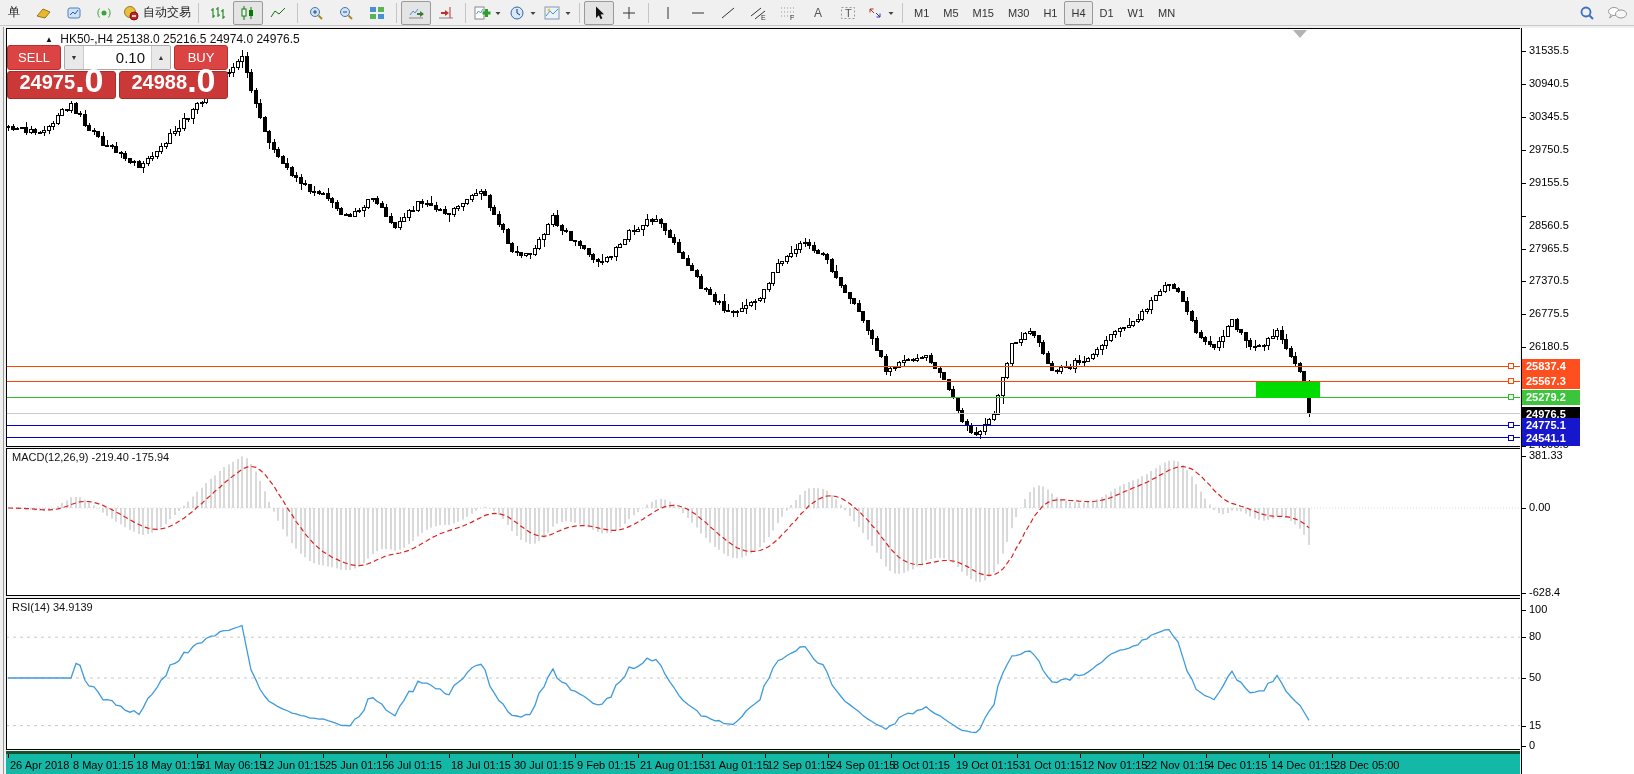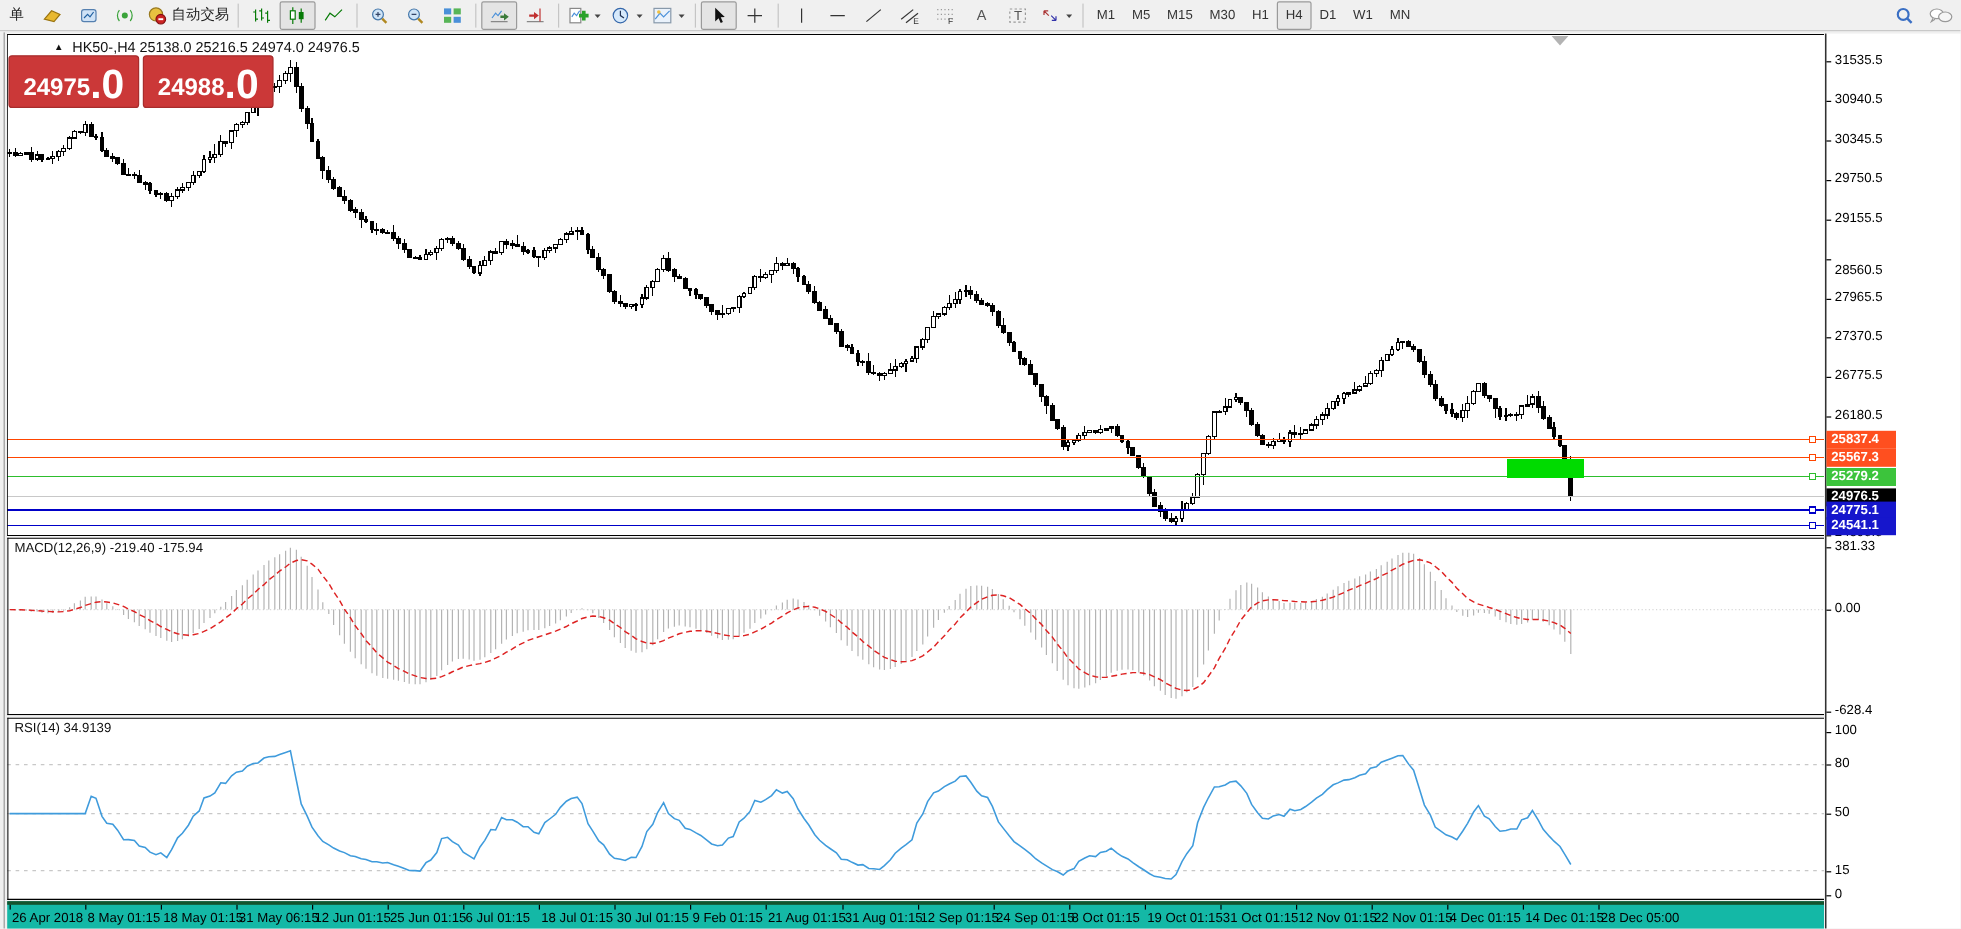--- a/index.html
+++ b/index.html
@@ -39,21 +39,21 @@
   
   #trade-panel{position:absolute;left:7px;top:45px;width:221px;}
   .tp-row1{display:flex;height:25px;gap:3px;}
   .tp-btn{flex:0 0 52px;background:#dc4343;border:1px solid #b53030;border-radius:3px;color:#fff;
     font-size:13px;display:flex;align-items:center;justify-content:center;}
   .tp-spin{flex:1;display:flex;border:1px solid #aaa;border-radius:2px;background:#f2f2f2;overflow:hidden;}
   .spin-btn{width:18px;display:flex;align-items:center;justify-content:center;font-size:7px;color:#333;
     background:#e9e9e9;border:0;}
   .spin-val{flex:1;background:#fff;font-size:15px;color:#111;display:flex;align-items:center;
     justify-content:flex-end;padding-right:6px;border-left:1px solid #ccc;border-right:1px solid #ccc;}
-  .tp-row2{display:flex;gap:3px;margin-top:1px;height:44px;}
+  .tp-row2{display:flex;gap:3px;margin-top:1px;height:28px;}
   .tp-price{flex:1;background:#cb3838;border:1px solid #a82c2c;border-radius:3px;color:#fff;
     display:flex;align-items:flex-end;justify-content:center;padding-bottom:3px;}
   .tp-price .int{font-size:20px;font-weight:bold;line-height:26px;}
   .tp-price .dec{font-size:34px;font-weight:bold;line-height:30px;}
 
   
   #annotation{position:absolute;left:1051px;top:362px;font-size:27px;font-weight:bold;color:#35d93c;
     letter-spacing:0px;white-space:nowrap;}
 
   #shift-marker{position:absolute;left:1293px;top:30px;width:0;height:0;
@@ -1304,20 +1304,29 @@
       <div class="t-tick" style="left:1326px"></div>
       <div class="t-lbl" style="left:1328px">28 Dec 05:00</div>
     </div>
 
   <div id="chart-title">
     <span class="tri">▲</span>
     <span>HK50-,H4 25138.0 25216.5 24974.0 24976.5</span>
   </div>
 
   <div id="trade-panel">
+    <div class="tp-row1">
+      <div class="tp-btn">SELL</div>
+      <div class="tp-spin">
+        <button class="spin-btn">▼</button>
+        <div class="spin-val">0.10</div>
+        <button class="spin-btn">▲</button>
+      </div>
+      <div class="tp-btn">BUY</div>
+    </div>
     <div class="tp-row2">
       <div class="tp-price">
         <span class="int">24975</span>
           <span class="dec">.0</span>
       </div>
       <div class="tp-price">
         <span class="int">24988</span>
           <span class="dec">.0</span>
       </div>
     </div>

